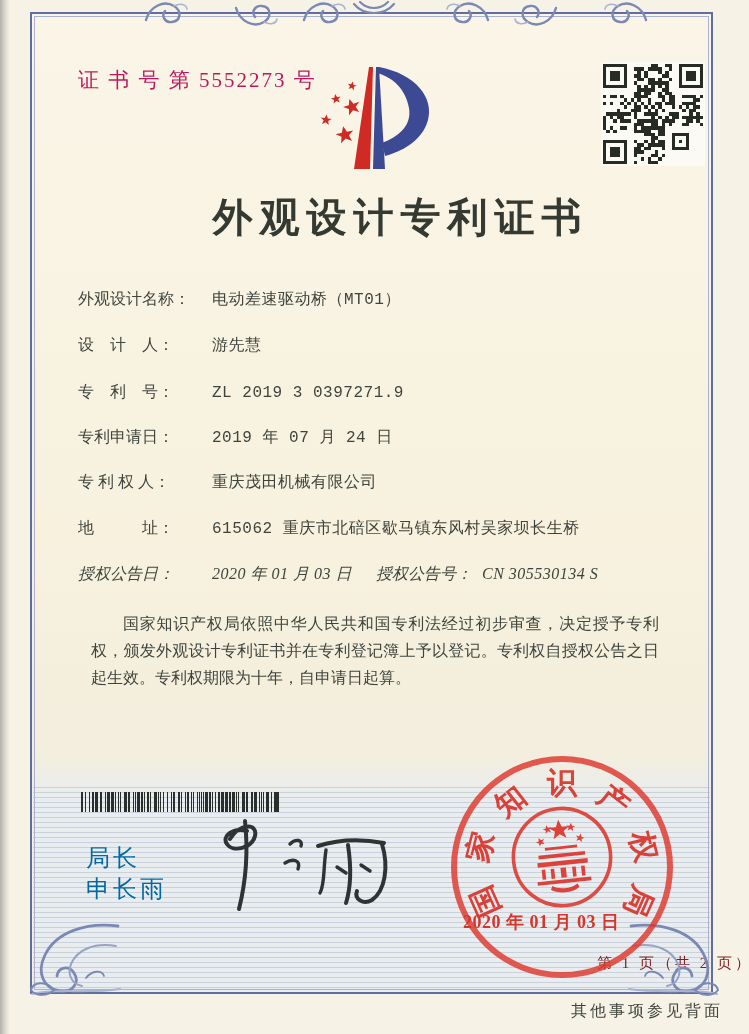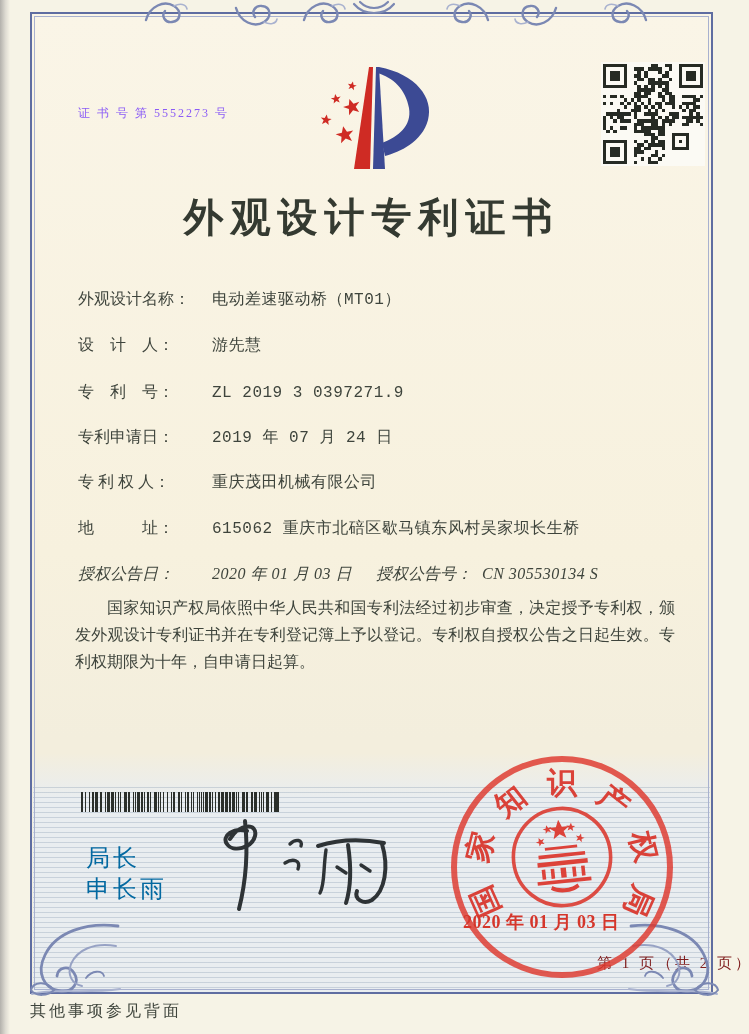--- a/index.html
+++ b/index.html
@@ -19,48 +19,48 @@
   
   .waveband{left:33px;top:753px;width:677px;height:239px;
     background:linear-gradient(180deg,rgba(233,237,240,0) 0,#e9edf0 46px);z-index:1;}
   .waveband .lines{position:absolute;left:0;right:0;top:34px;bottom:0;
     background:repeating-linear-gradient(180deg,rgba(124,145,170,.30) 0 1px,rgba(124,145,170,0) 1px 5px);}
   
   .frame{left:30px;top:12px;width:683px;height:982px;border:2px solid #5f6da1;
     box-sizing:border-box;z-index:4;pointer-events:none;}
   .frame::before{content:"";position:absolute;inset:2px;border:1px solid #a8b1cf;}
   
-  .cert-no{left:78px;top:66px;font-size:12px;letter-spacing:2px;color:#8b5cf6;z-index:3;margin-top:39px;}
+  .cert-no{left:78px;top:66px;font-size:21px;letter-spacing:2px;color:#be185d;z-index:3;}
   .logo{left:293px;top:42px;z-index:3;}
   .qr{left:601px;top:62px;z-index:3;background:#fbfaf4;padding:2px;}
   .title{left:30px;top:190px;width:683px;text-align:center;font-size:40px;font-weight:600;
-    letter-spacing:7px;color:#343a31;z-index:3;}
+    letter-spacing:7px;color:#343a31;z-index:3;padding-left:29px;}
   
   .row{left:78px;height:22px;font-size:16px;line-height:22px;white-space:nowrap;z-index:3;}
   .row .lbl{display:inline-block;width:130px;vertical-align:top;}
   .row .val{display:inline-block;margin-left:4px;letter-spacing:.5px;font-family:Liberation Mono, monospace;}
   .grant .g{position:absolute;top:0;white-space:nowrap;font-style:italic;}
   
   .paras{left:75px;top:594px;width:600px;z-index:3;}
-  .paras p{margin:0;font-size:16px;line-height:27px;text-indent:2em;text-align:justify;}
+  .paras p{margin:16px;font-size:16px;line-height:27px;text-indent:2em;text-align:justify;}
   
   .barcode{left:78px;top:792px;z-index:3;}
   
   .sig-labels{left:86px;top:843px;font-size:24px;letter-spacing:3px;color:#0369a1;z-index:5;line-height:31px;}
   .sig-script{left:190px;top:815px;z-index:5;}
   
   .seal{left:451px;top:756px;width:222px;height:222px;z-index:6;font-weight:600;}
   .seal .ring{position:absolute;inset:0;border:6px solid rgba(222,55,44,.82);border-radius:50%;box-sizing:border-box;}
   .seal .ring-text{position:absolute;inset:0;font-size:30px;color:rgba(216,47,37,.9);}
   .seal .emblem{position:absolute;left:57px;top:47px;transform:rotate(-6deg);}
   .seal .date{position:absolute;left:12px;top:154px;font-size:18px;letter-spacing:.5px;
     color:#d5362b;white-space:nowrap;font-weight:600;}
   
   .page-no{left:30px;top:954px;width:723px;text-align:right;font-size:15px;letter-spacing:3px;z-index:3;color:#7f1d1d;}
-  .back-note{left:30px;top:1001px;width:683px;text-align:left;font-size:16px;letter-spacing:3px;z-index:3;color:#3f453d;}
+  .back-note{left:40px;top:1001px;width:683px;text-align:right;font-size:16px;letter-spacing:3px;z-index:3;color:#3f453d;}
   
   .top-band{left:34px;top:0;z-index:5;}
   .corner-bl{left:24px;top:918px;z-index:5;}
   .corner-br{left:625px;top:918px;z-index:5;transform:scaleX(-1);}
   svg{display:block;}
   .defs{position:absolute;width:0;height:0;overflow:hidden;}
 </style>
 </head>
 <body>
 

